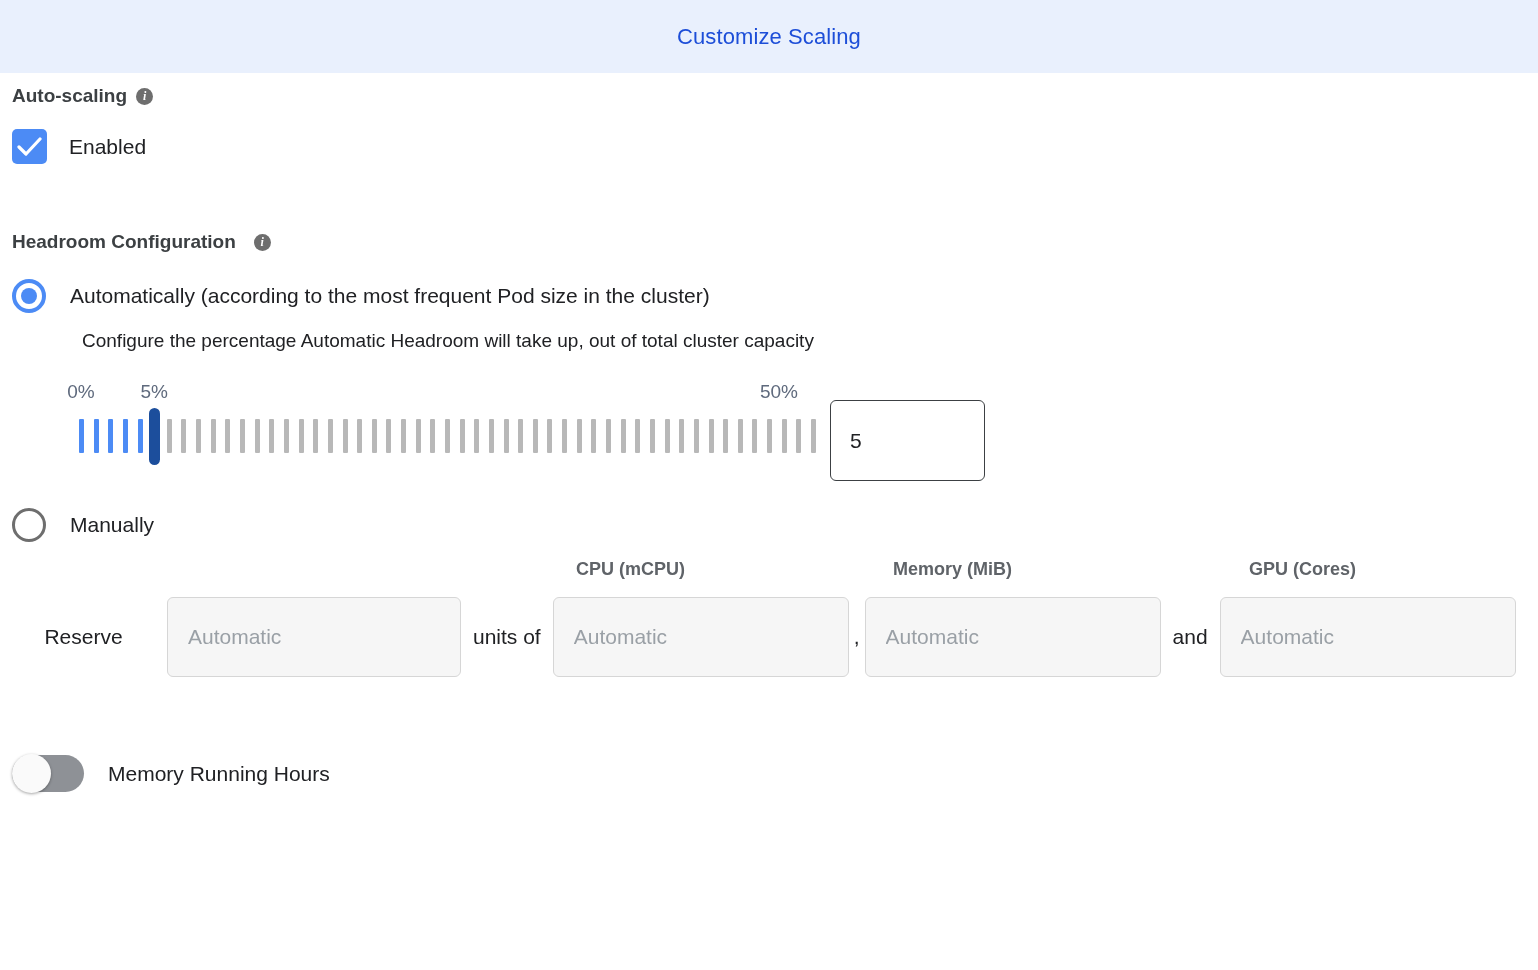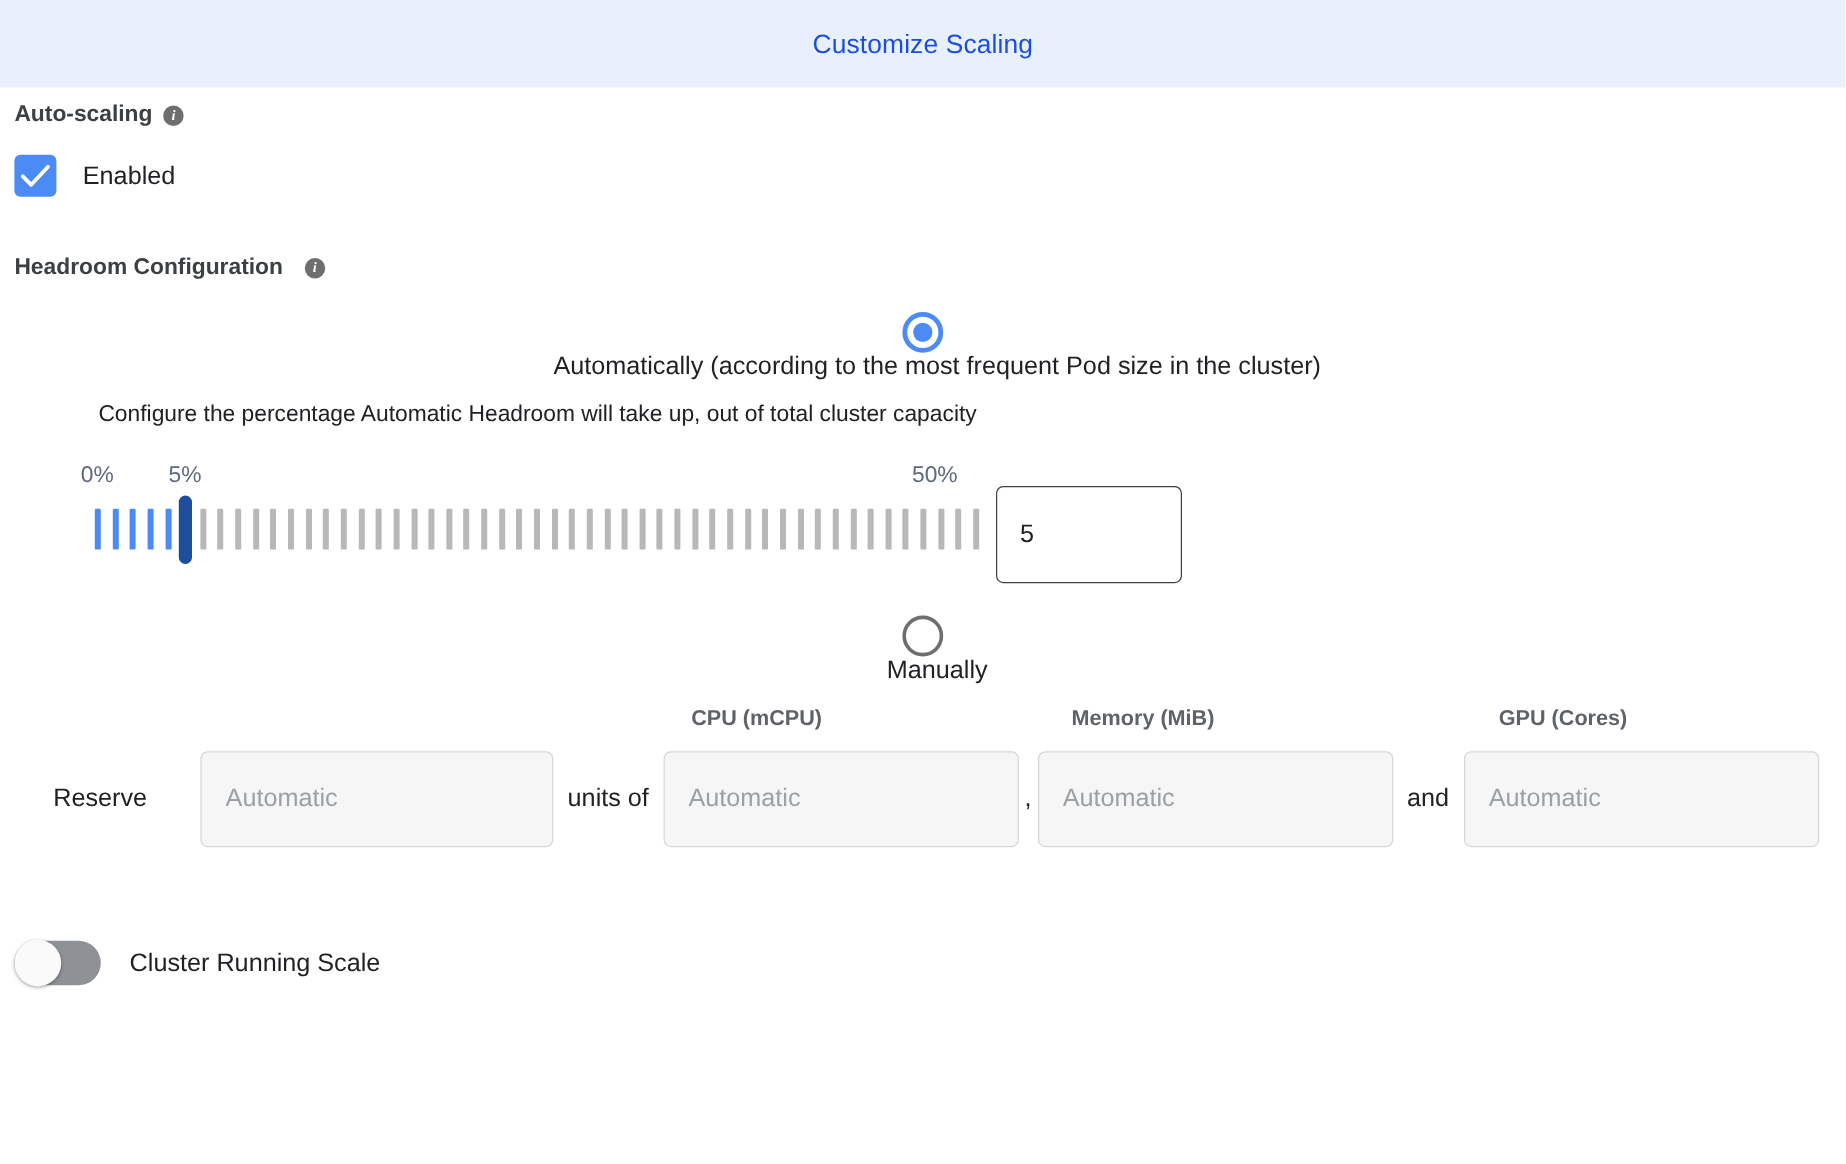--- a/index.html
+++ b/index.html
@@ -96,27 +96,26 @@
     background: #ffffff;
     font-family: "Liberation Sans", sans-serif;
     font-size: 21px;
     color: #202124;
     padding: 0 19px;
     outline: none;
   }
   .scale-suffix { padding-left: 5px; }
 
   
-  .section-head.headroom { margin-top: 48px; gap: 18px; }
+  .section-head.headroom { margin-top: 67px; gap: 18px; }
 
   .radio-row {
     display: flex;
     align-items: center;
     margin-top: 26px;
-    flex-direction: column;
   }
   .radio {
     width: 34px; height: 34px;
     border-radius: 50%;
     border: 4px solid #4c8bf5;
     background: #ffffff;
     position: relative;
     flex: none;
     cursor: pointer;
   }
@@ -411,16 +410,16 @@
       <input class="auto-input" style="width: 296px;" type="text" disabled="" placeholder="Automatic">
       <span class="sep-text">and</span>
       <input class="auto-input" style="width: 296px;" type="text" disabled="" placeholder="Automatic">
     </div>
   </div>
 
   <div class="toggle-row">
     <div class="toggle">
       <div class="knob"></div>
     </div>
-    <span class="toggle-label">Cluster Running Scale</span>
+    <span class="toggle-label">Memory Running Hours</span>
   </div>
 
 </div>
 
 </body></html>

